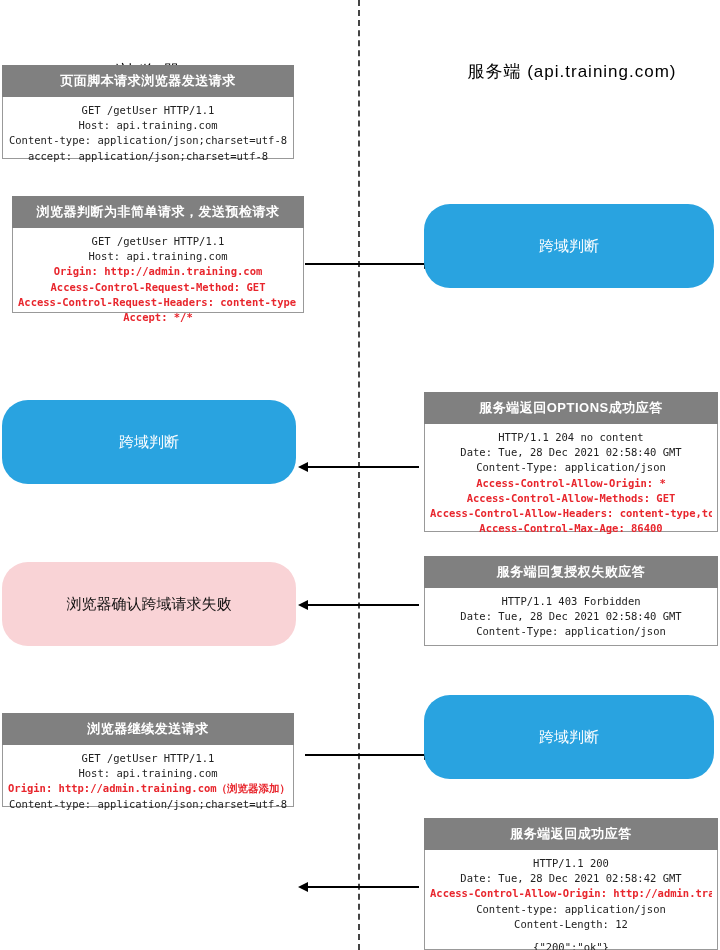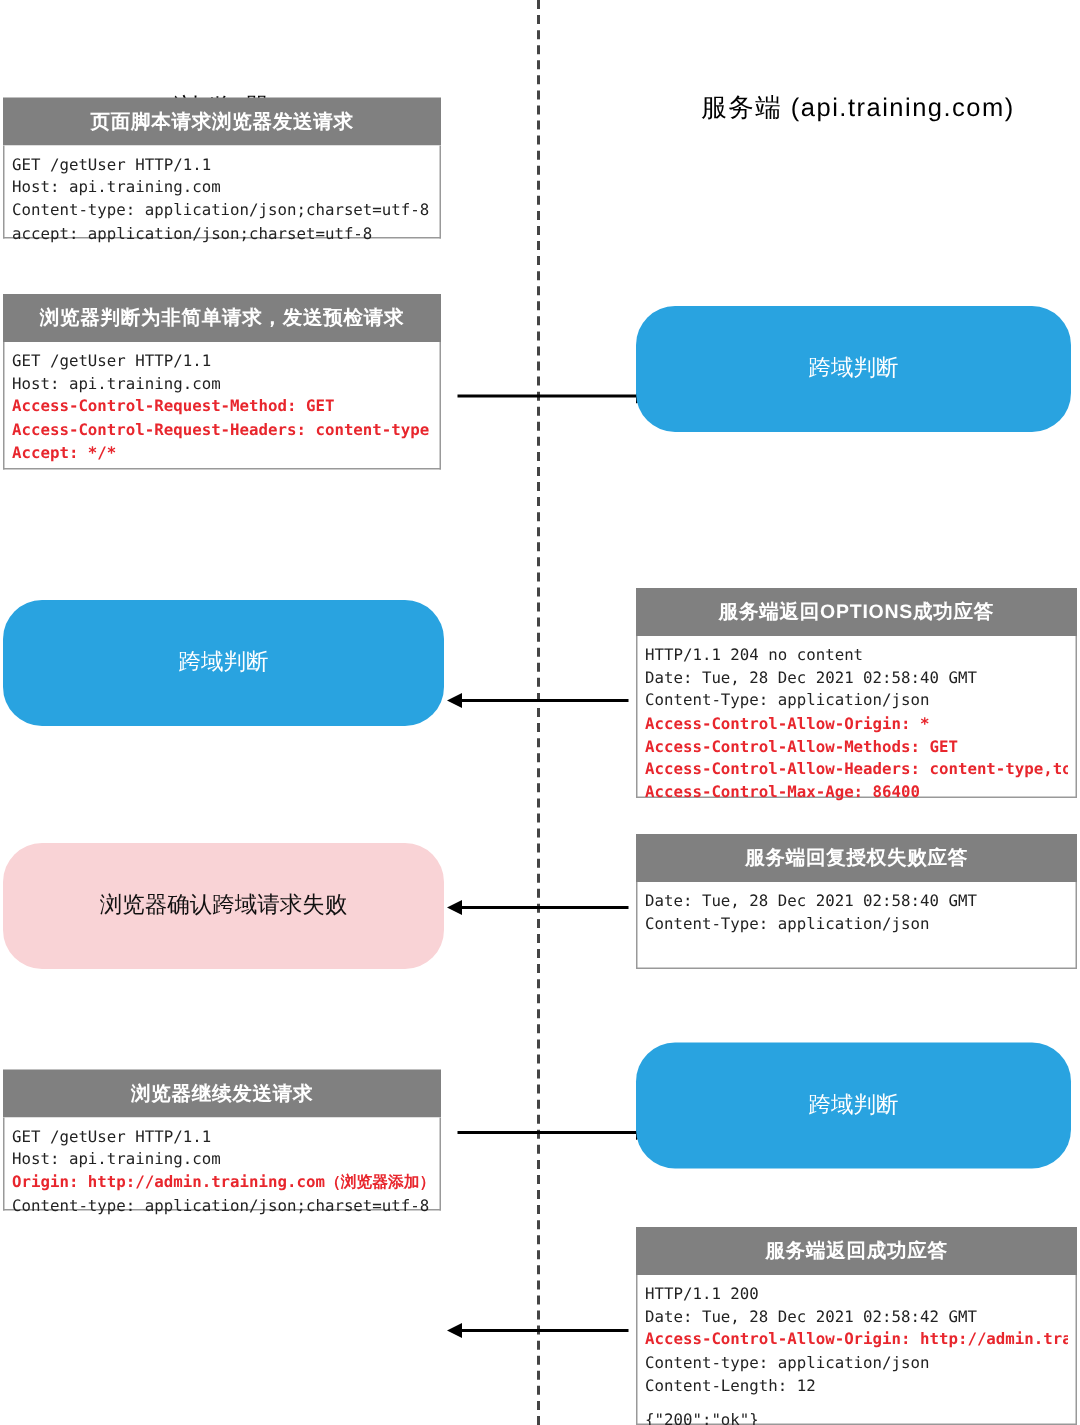--- a/index.html
+++ b/index.html
@@ -58,21 +58,21 @@
     border: 1px solid #999;
     border-top: none;
     background: #ffffff;
     box-sizing: border-box;
     padding: 6px 5px 6px 5px;
     font-family: "DejaVu Sans Mono", monospace;
     font-size: 10.5px;
     line-height: 1.45;
     color: #222;
   }
-  .msg-body .line { white-space: pre; overflow: hidden; text-overflow: clip; }
+  .msg-body .line { white-space: pre; overflow: hidden; text-overflow: clip; text-align: center; }
   .msg-body .line.red { color: #e8262d; font-weight: bold; }
   .msg-body .line.gap { height: 8px; }
 
   
   .round-box {
     position: absolute;
     box-sizing: border-box;
     border-radius: 26px;
     display: flex;
     align-items: center;
@@ -121,25 +121,26 @@
   <div class="msgbox" style="left:2px; top:65px; width:292px;border-radius:14px;">
     <div class="msg-header">页面脚本请求浏览器发送请求</div>
     <div class="msg-body" style="height:62px;">
       <div class="line">GET /getUser HTTP/1.1</div>
       <div class="line">Host: api.training.com</div>
       <div class="line">Content-type: application/json;charset=utf-8</div>
       <div class="line">accept: application/json;charset=utf-8</div>
     </div>
   </div>
 
-  <div class="msgbox" style="left:2px; top:196px; width:292px;">
+  <div class="msgbox" style="left:12px; top:196px; width:292px;">
     <div class="msg-header">浏览器判断为非简单请求，发送预检请求</div>
     <div class="msg-body" style="height:85px;">
       <div class="line">GET /getUser HTTP/1.1</div>
       <div class="line">Host: api.training.com</div>
+      <div class="line red">Origin: http://admin.training.com</div>
       <div class="line red">Access-Control-Request-Method: GET</div>
       <div class="line red">Access-Control-Request-Headers: content-type,token</div>
       <div class="line red">Accept: */*</div>
     </div>
   </div>
 
   <div class="arrow right" style="left:305px; top:263px; width:120px;"></div>
 
   <div class="round-box blue" style="left:424px; top:204px; width:290px; height:84px;">
     <span>跨域判断</span>
@@ -160,20 +161,21 @@
 
   <div class="round-box blue" style="left:2px; top:400px; width:294px; height:84px;">
     <span>跨域判断</span>
   </div>
 
   <div class="arrow left" style="left:307px; top:466px; width:112px;"></div>
 
   <div class="msgbox" style="left:424px; top:556px; width:294px;">
     <div class="msg-header">服务端回复授权失败应答</div>
     <div class="msg-body" style="height:58px;">
+      <div class="line">HTTP/1.1 403 Forbidden</div>
       <div class="line">Date: Tue, 28 Dec 2021 02:58:40 GMT</div>
       <div class="line">Content-Type: application/json</div>
     </div>
   </div>
 
   <div class="round-box pink" style="left:2px; top:562px; width:294px; height:84px;">
     <span>浏览器确认跨域请求失败</span>
   </div>
 
   <div class="arrow left" style="left:307px; top:604px; width:112px;"></div>

